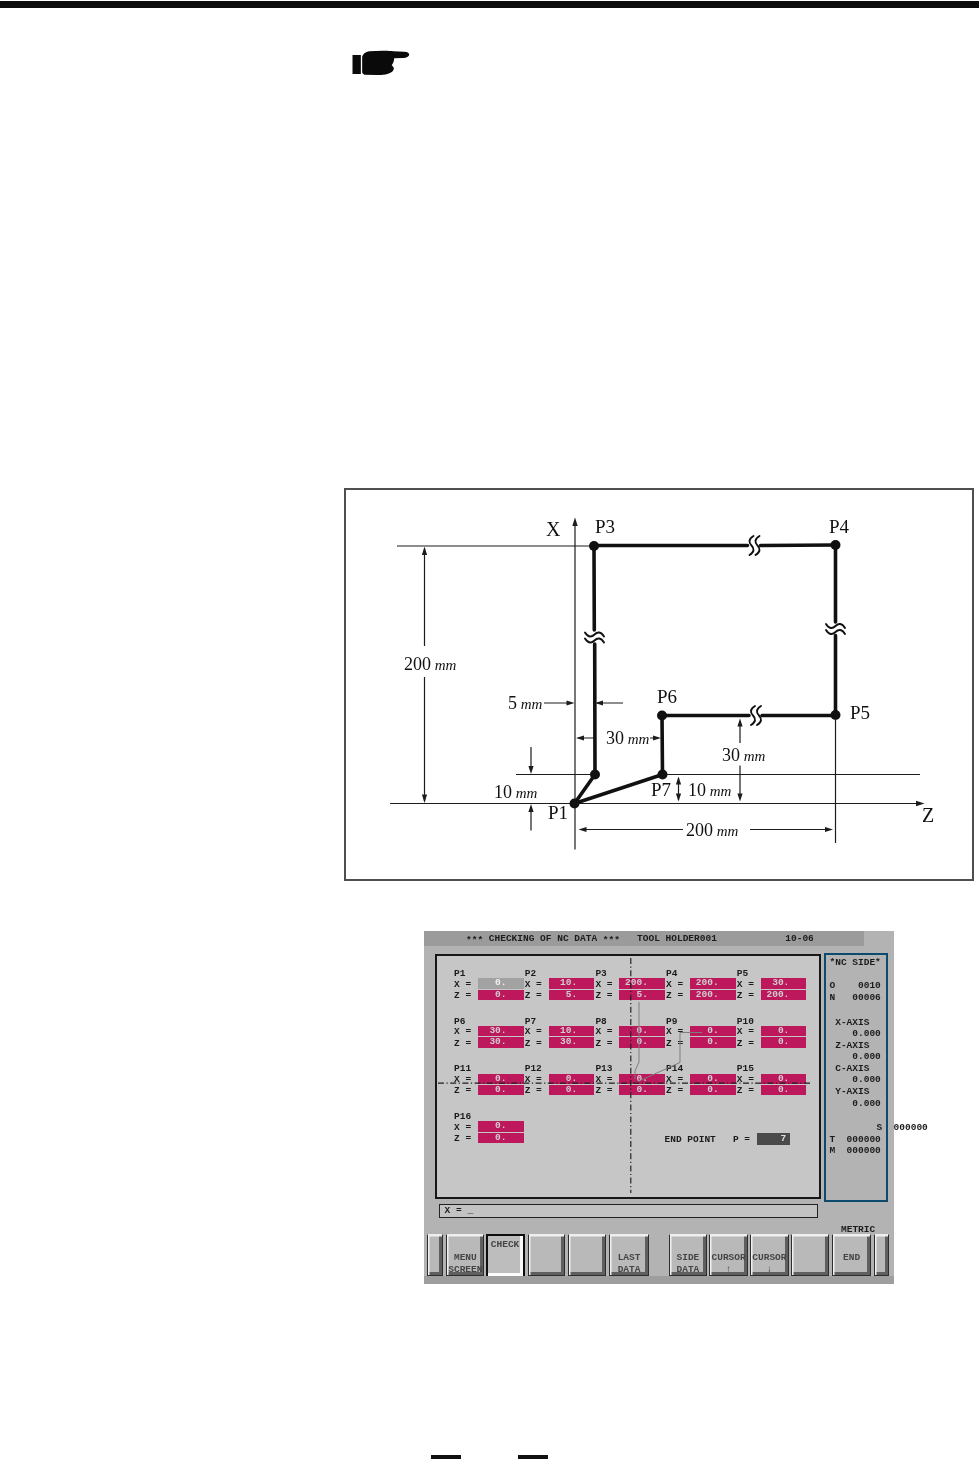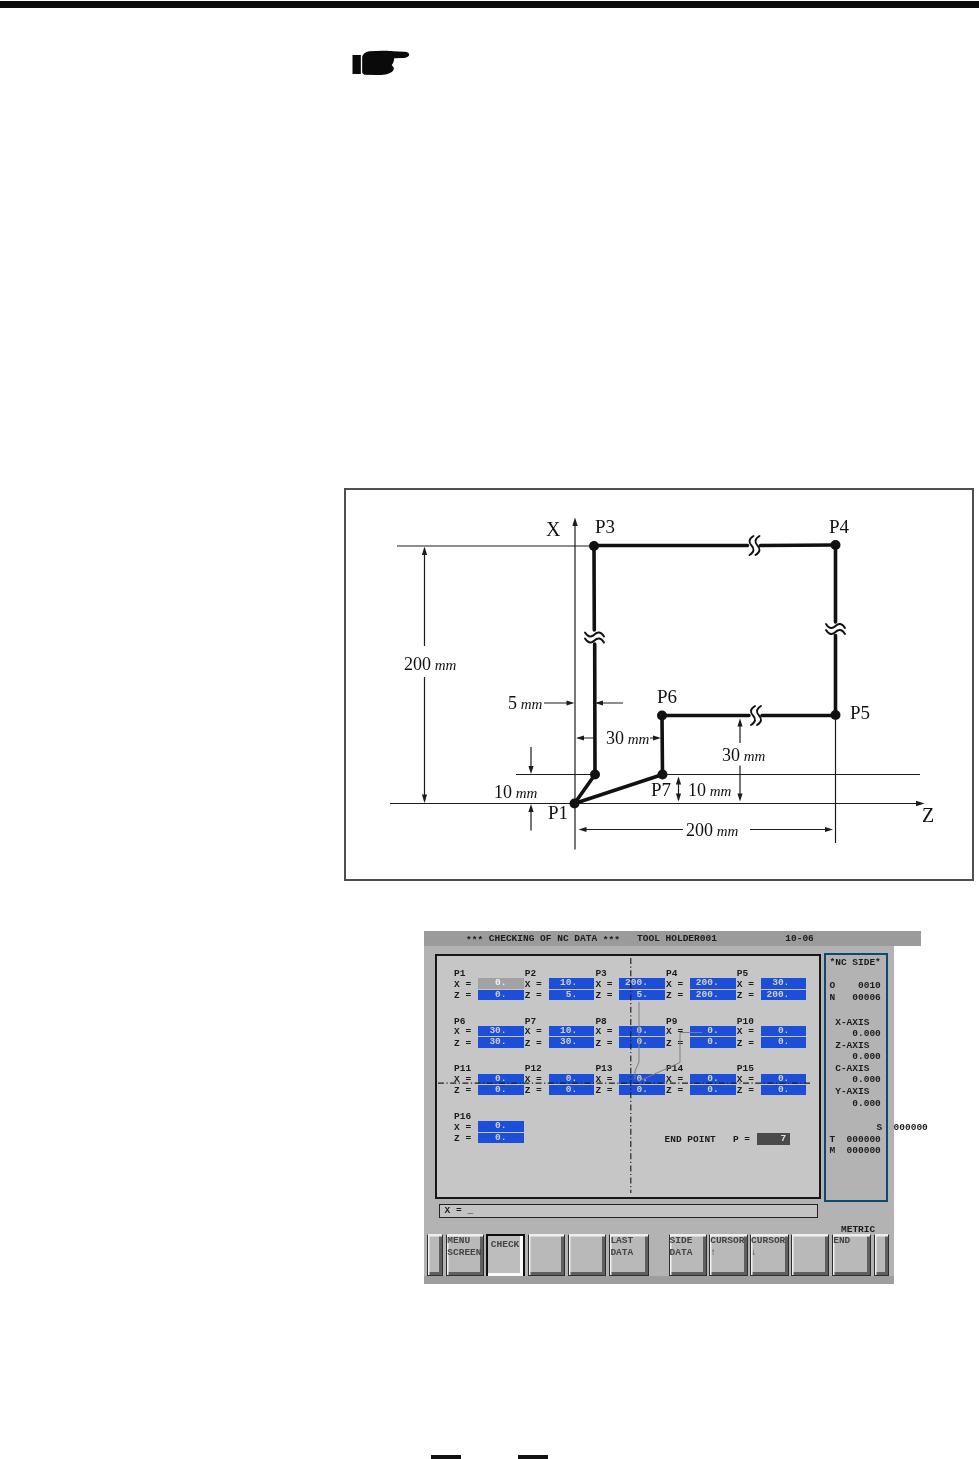--- a/index.html
+++ b/index.html
@@ -5,29 +5,29 @@
   html,body{margin:0;padding:0;}
   body{width:979px;height:1459px;background:#ffffff;position:relative;overflow:hidden;
        font-family:"Liberation Sans",sans-serif;}
   .abs{position:absolute;}
   svg text{font-family:"Liberation Serif",serif;fill:#111;}
   .mono{font-family:"Liberation Mono",monospace;}
   .pt{position:absolute;}
   .pn{position:absolute;left:0;top:0;white-space:pre;}
   .lx{position:absolute;left:0;top:10.7px;white-space:pre;}
   .lz{position:absolute;left:0;top:22px;white-space:pre;}
-  .bx,.bz{position:absolute;left:24px;width:45.5px;height:10.3px;background:#1d4ed8;
+  .bx,.bz{position:absolute;left:24px;width:45.5px;height:10.3px;background:#be185d;
       color:#cfcfcf;line-height:10.3px;text-align:right;padding-right:17px;box-sizing:border-box;}
   .bx{top:10.4px;}
   .bz{top:21.7px;}
   .bx.hl{background:#a2a2a2;color:#f2f2f2;}
   .sk{position:absolute;top:303.2px;height:41.7px;background:#b9b9b9;box-sizing:border-box;
       border:1px solid #2e2e2e;border-top-color:#ededed;
       box-shadow:inset 1.5px 1.5px 0 #f0f0f0,inset -3px -3px 0 #5f5f5f;
-      color:#454545;padding-top:0;line-height:11.6px;white-space:pre;}
+      color:#454545;text-align:center;padding-top:17px;line-height:11.6px;white-space:pre;}
   .sk.on{border:2.5px solid #0e0e0e;border-bottom:0;
       box-shadow:inset 0 -3px 0 #fbfbfb,inset -3px 0 0 #fbfbfb;
       text-align:left;padding-left:3px;padding-top:2.5px;background:#bdbdbd;}
   .ncl{position:absolute;left:0;white-space:pre;}
   .ast{position:relative;top:1.5px;}
 </style>
 </head>
 <body>
 
 <div class="abs" style="left:0;top:1px;width:979px;height:7px;background:#0c0c0c;"></div>
@@ -186,21 +186,21 @@
     <text x="688" y="796">10<tspan font-style="italic" font-size="15"> mm</tspan></text>
 
     <text x="722" y="761">30<tspan font-style="italic" font-size="15"> mm</tspan></text>
 
     <text x="686" y="836">200<tspan font-style="italic" font-size="15"> mm</tspan></text>
   </g>
 </svg>
 
 <div id="screen" class="abs mono" style="left:424px;top:931px;width:470px;height:353px;background:#b3b3b3;font-size:9.5px;font-weight:bold;color:#1c1c1c;">
 
-  <div class="abs" style="left:0;top:0;width:497px;height:15.4px;background:#9b9b9b;white-space:pre;line-height:15.4px;padding-left:42px;box-sizing:border-box;"><span class="ast">***</span> CHECKING OF NC DATA <span class="ast">***</span>   TOOL HOLDER001            10-06</div>
+  <div class="abs" style="left:0;top:0;width:440px;height:15.4px;background:#9b9b9b;white-space:pre;line-height:15.4px;padding-left:42px;box-sizing:border-box;"><span class="ast">***</span> CHECKING OF NC DATA <span class="ast">***</span>   TOOL HOLDER001            10-06</div>
 
   <div class="abs" style="left:11px;top:23px;width:381.6px;height:241px;background:#c6c6c6;border:2px solid #161616;">
 
     <div class="pt" style="left:17px;top:12px;">
         <div class="pn">P1</div>
         <div class="lx">X =</div>
         <div class="lz">Z =</div>
         <div class="bx hl">0.</div>
         <div class="bz">0.</div>
       </div>

